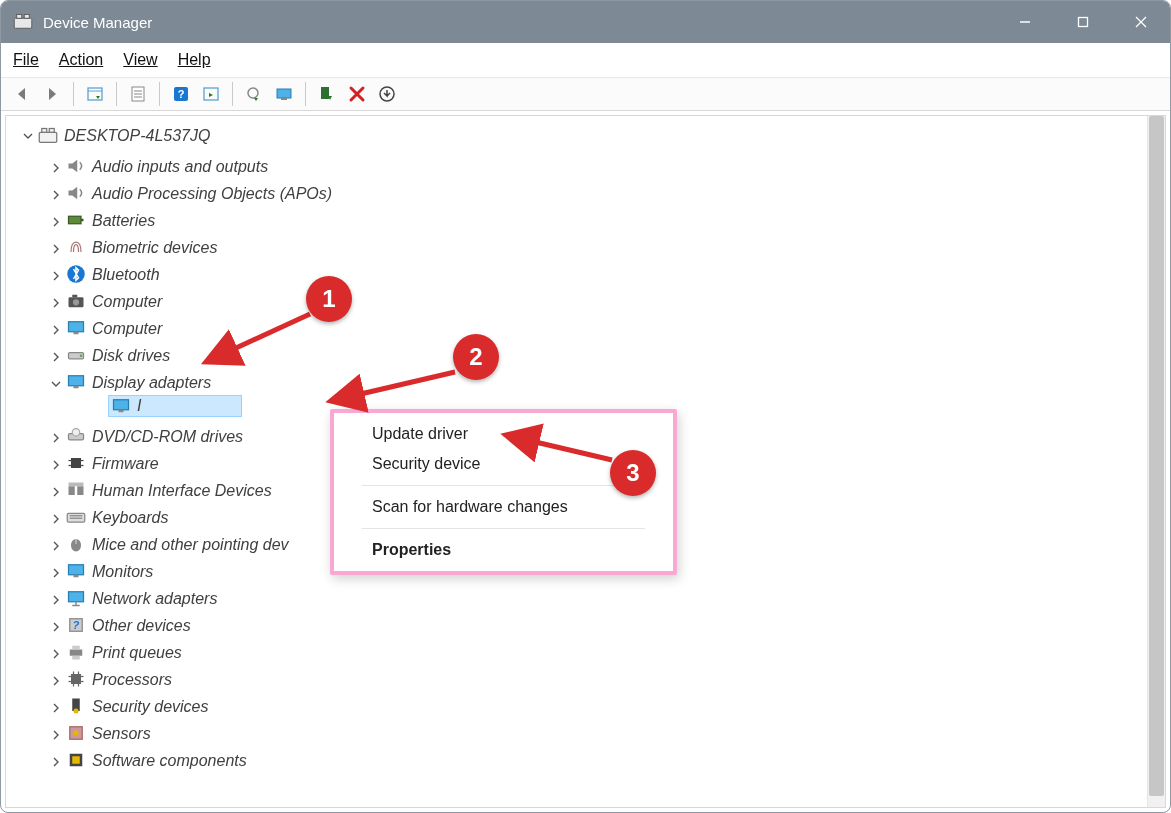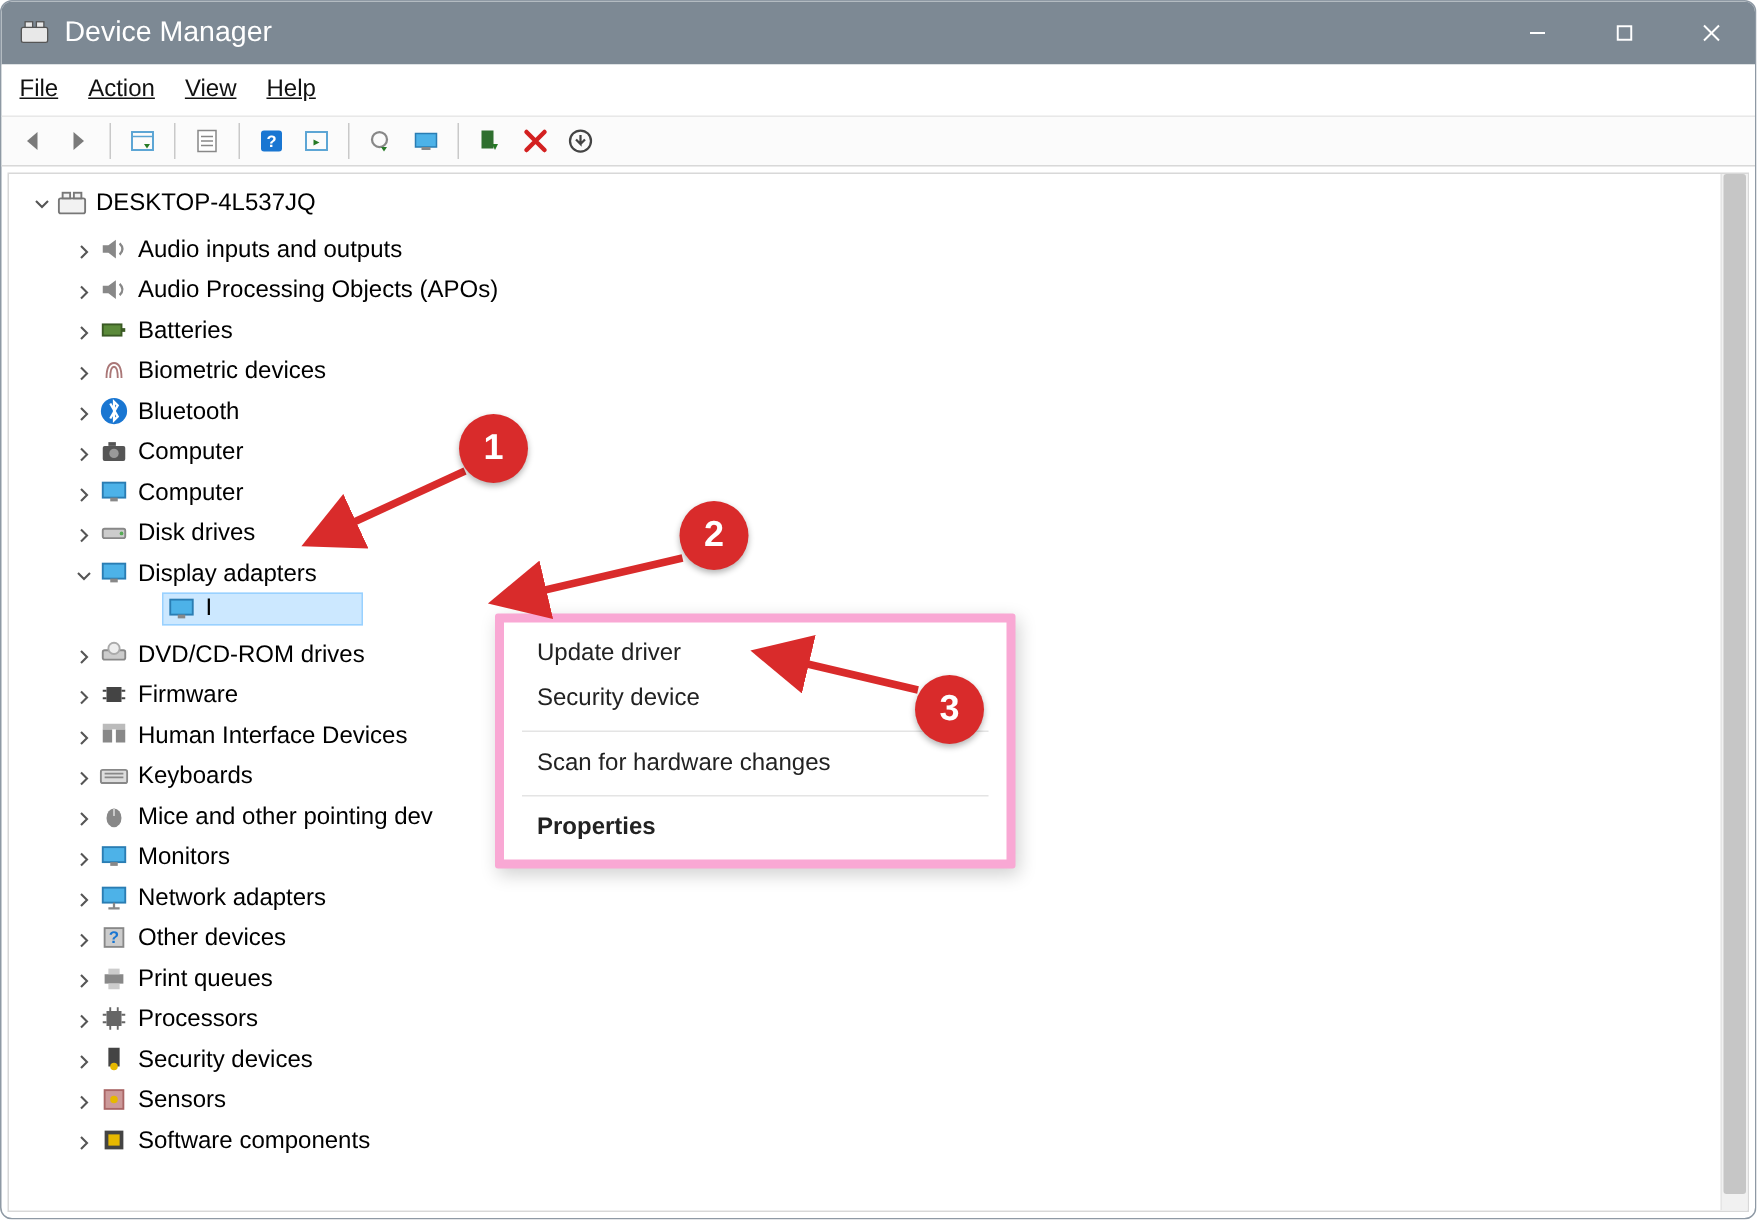--- a/index.html
+++ b/index.html
@@ -2,50 +2,50 @@
 <html><head>
 <meta charset="utf-8">
 <style>
 * { margin: 0; padding: 0; box-sizing: border-box; font-family: "Segoe UI", Tahoma, sans-serif; }
 body { background: #fff; width: 1171px; height: 813px; overflow: hidden; position: relative; }
 
 .window { width: 1171px; height: 813px; border: 1px solid #8e99a4; border-radius: 8px; overflow: hidden; background: #fff; display: flex; flex-direction: column; }
 
 .titlebar { height: 42px; background: #7d8994; display: flex; align-items: center; padding: 0 0 0 12px; color: #fff; }
 .titlebar .app-icon { width: 20px; height: 20px; margin-right: 10px; display: inline-flex; align-items: center; justify-content: center; }
-.titlebar .title { font-size: 19px; flex: 1; }
+.titlebar .title { font-size: 15px; flex: 1; }
 .titlebar .win-btns { display: flex; height: 100%; }
 .titlebar .win-btn { width: 58px; display: flex; align-items: center; justify-content: center; color: #fff; }
 .titlebar .win-btn svg { width: 12px; height: 12px; }
 
 .menubar { height: 34px; background: #fff; display: flex; align-items: center; padding: 0 12px; gap: 20px; font-size: 16px; color: #111; border-bottom: 1px solid transparent; text-decoration: underline; }
 .menubar span { cursor: default; }
 
 .toolbar { height: 34px; background: #fbfbfb; border-top: 1px solid #e8e8e8; border-bottom: 1px solid #d8d8d8; display: flex; align-items: center; padding: 0 6px; gap: 0; }
 .toolbar .sep { width: 1px; height: 24px; background: #c9c9c9; margin: 0 6px; }
 .toolbar .tbtn { width: 26px; height: 26px; display: flex; align-items: center; justify-content: center; margin: 0 2px; }
 .toolbar .tbtn svg { width: 18px; height: 18px; }
 
 .content { flex: 1; display: flex; border: 1px solid #d8d8d8; margin: 4px; background: #fff; position: relative; overflow: hidden; }
-.tree { flex: 1; overflow-y: auto; padding: 6px 0; font-size: 16px; color: #000000; }
+.tree { flex: 1; overflow-y: auto; padding: 6px 0; font-size: 16px; color: #404040; font-style: italic; }
 .scrollbar { width: 18px; background: #f1f1f1; border-left: 1px solid #e5e5e5; position: relative; }
 .scroll-thumb { position: absolute; left: 1px; right: 1px; top: 0; height: 680px; background: #c6c6c6; border-radius: 2px; }
 
 .row { display: flex; align-items: center; height: 27px; padding-left: 14px; white-space: nowrap; }
 .row[data-depth="0"] { padding-left: 14px; }
 .row[data-depth="1"] { padding-left: 42px; align-items: flex-end; }
 .row[data-depth="2"] { padding-left: 84px; }
 .arrow { width: 16px; height: 16px; display: inline-flex; align-items: center; justify-content: center; color: #5a5a5a; margin-right: 2px; }
 .arrow.none { visibility: hidden; }
 .icon { width: 20px; height: 20px; display: inline-flex; align-items: center; justify-content: center; margin-right: 6px; }
 .label { }
 .row.selected { }
 .row.selected .label-wrap { background: #cce8ff; border: 1px solid #99d1ff; padding: 0 100px 0 2px; height: 22px; display: inline-flex; align-items: center; }
 
-.contextmenu { position: absolute; left: 330px; top: 409px; width: 347px; background: #fff; border: 6px solid #f9a8d4; box-shadow: 2px 4px 12px rgba(0,0,0,0.18); border-radius: 2px; padding: 6px 0; z-index: 30; }
+.contextmenu { position: absolute; left: 330px; top: 409px; width: 347px; background: #fff; border: 4px solid #f9a8d4; box-shadow: 2px 4px 12px rgba(0,0,0,0.18); border-radius: 2px; padding: 6px 16px; z-index: 30; }
 .contextmenu .cmitem { padding: 6px 22px; font-size: 16px; color: #222; }
 .contextmenu .cmitem.bold { font-weight: 700; }
 .contextmenu .cmsep { height: 1px; background: #e4e4e4; margin: 6px 12px; }
 
 .marker { position: absolute; width: 46px; height: 46px; border-radius: 50%; background: #d92b2b; color: #fff; display: flex; align-items: center; justify-content: center; font-size: 24px; font-weight: 700; z-index: 40; box-shadow: 0 2px 4px rgba(0,0,0,0.3); }
 .arrow-svg { position: absolute; z-index: 35; overflow: visible; }
 </style>
 </head>
 <body>
 

